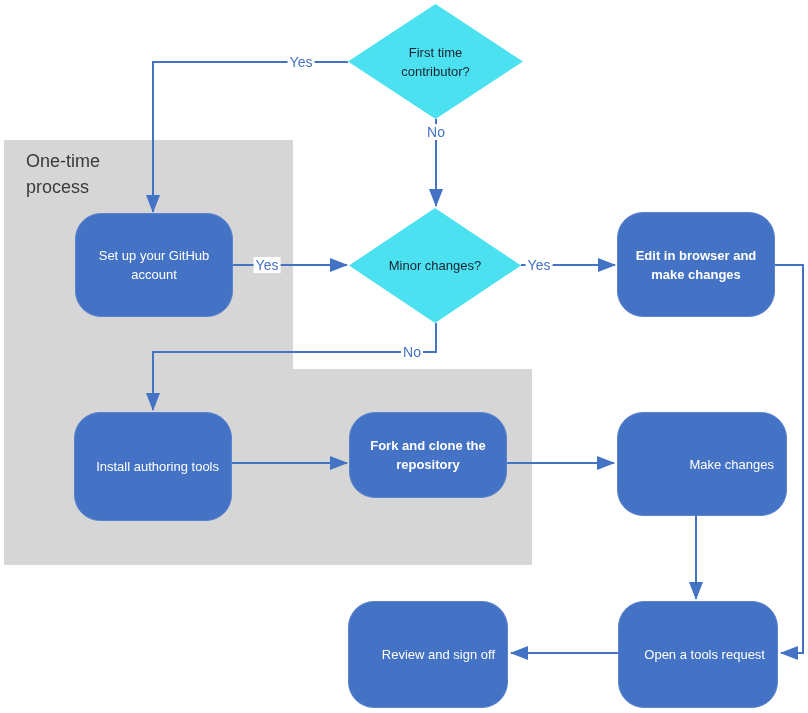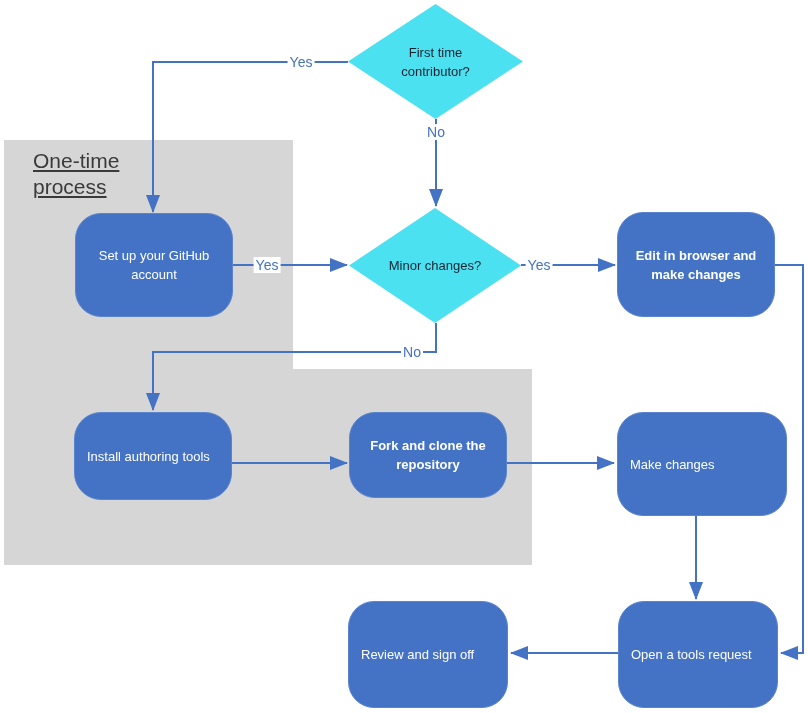--- a/index.html
+++ b/index.html
@@ -28,44 +28,43 @@
     overflow: hidden;
   }
   .gray-region {
     position: absolute;
     background: var(--region-fill);
   }
   .gray-a { left: 4px; top: 140px; width: 289px; height: 425px; }
   .gray-b { left: 293px; top: 369px; width: 239px; height: 196px; }
   .region-label {
     position: absolute;
-    left: 33px;
+    left: 26px;
     top: 148px;
     width: 120px;
-    font-size: 21px;
+    font-size: 18px;
     line-height: 26px;
     color: var(--region-text);
-    text-decoration: underline;
   }
   svg.connectors {
     position: absolute;
     left: 0;
     top: 0;
     pointer-events: none;
   }
   svg.connectors polyline {
     fill: none;
     stroke: var(--connector);
     stroke-width: 2;
   }
   .node {
     position: absolute;
     display: flex;
     align-items: center;
-    justify-content: flex-start;
+    justify-content: flex-end;
     text-align: center;
     box-sizing: border-box;
   }
   .process {
     background: var(--process-fill);
     border: 1px solid var(--process-border);
     border-radius: 26px;
     color: var(--process-text);
     font-size: 13px;
     line-height: 19px;
@@ -120,21 +119,21 @@
   <div class="node decision" style="left:348px; top:4px; width:175px; height:115px;">
     <div class="dtext">First time contributor?</div>
   </div>
   <div class="node decision" style="left:349px; top:208px; width:172px; height:115px;">
     <div class="dtext">Minor changes?</div>
   </div>
 
   <div class="node process" style="left:75px; top:213px; width:158px; height:104px;">
     <div>Set up your GitHub account</div>
   </div>
-  <div class="node process" style="left:74px; top:412px; width:158px; height:88px;border-radius:27px;">
+  <div class="node process" style="left:74px; top:412px; width:158px; height:109px;">
     <div>Install authoring tools</div>
   </div>
   <div class="node process" style="left:349px; top:412px; width:158px; height:86px;font-weight:bold;">
     <div>Fork and clone the repository</div>
   </div>
   <div class="node process" style="left:617px; top:212px; width:158px; height:105px;font-weight:bold;">
     <div>Edit in browser and make changes</div>
   </div>
   <div class="node process" style="left:617px; top:412px; width:170px; height:104px;">
     <div>Make changes</div>

